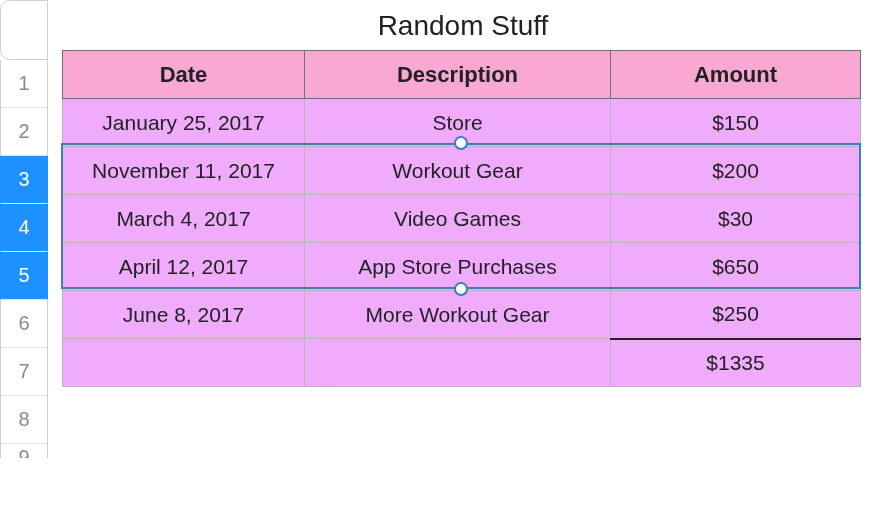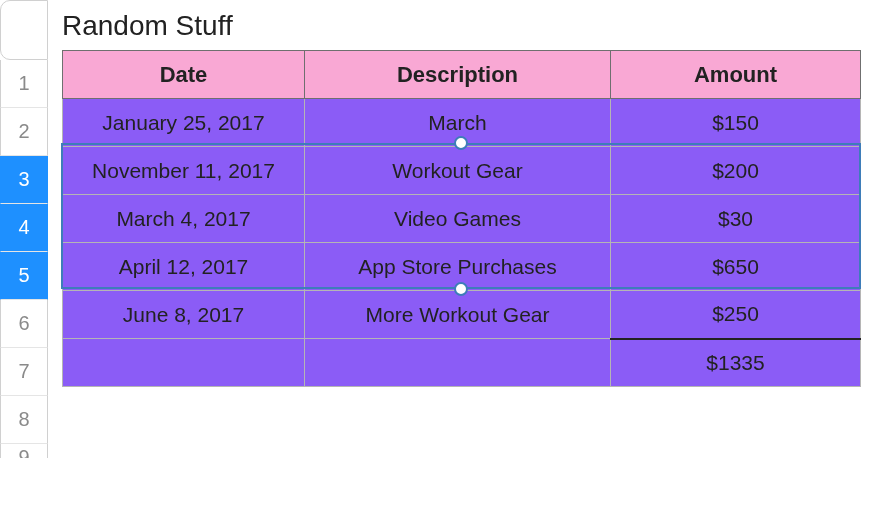--- a/index.html
+++ b/index.html
@@ -58,20 +58,21 @@
     }
     .row-header-cell.last-visible {
       border-bottom: none;
     }
     .table-area {
       flex: 1;
       padding: 10px 14px 0 14px;
       position: relative;
     }
     .table-title {
+      text-align: center;
       font-size: 28px;
       font-weight: 400;
       color: #222;
       margin-bottom: 8px;
     }
     table.data-table {
       width: 798px;
       border-collapse: collapse;
       table-layout: fixed;
     }
@@ -87,21 +88,21 @@
       text-align: center;
       height: 48px;
       border: 1px solid #6f6f6f;
     }
     table.data-table td {
       font-size: 21px;
       color: #222;
       text-align: center;
       height: 48px;
       border: 1px solid #b5b5b5;
-      background: #8b5cf6;
+      background: #f0abfc;
     }
     table.data-table td.sum-cell {
       border-top: 2px solid #222;
     }
 
     
     .selection-rect {
       position: absolute;
       border: 2px solid #3e7db9;
       pointer-events: none;
@@ -151,21 +152,21 @@
       <thead>
         <tr>
           <th>Date</th>
           <th>Description</th>
           <th>Amount</th>
         </tr>
       </thead>
       <tbody>
         <tr>
           <td>January 25, 2017</td>
-          <td>March</td>
+          <td>Store</td>
           <td>$150</td>
         </tr>
         <tr>
           <td>November 11, 2017</td>
           <td>Workout Gear</td>
           <td>$200</td>
         </tr>
         <tr>
           <td>March 4, 2017</td>
           <td>Video Games</td>

